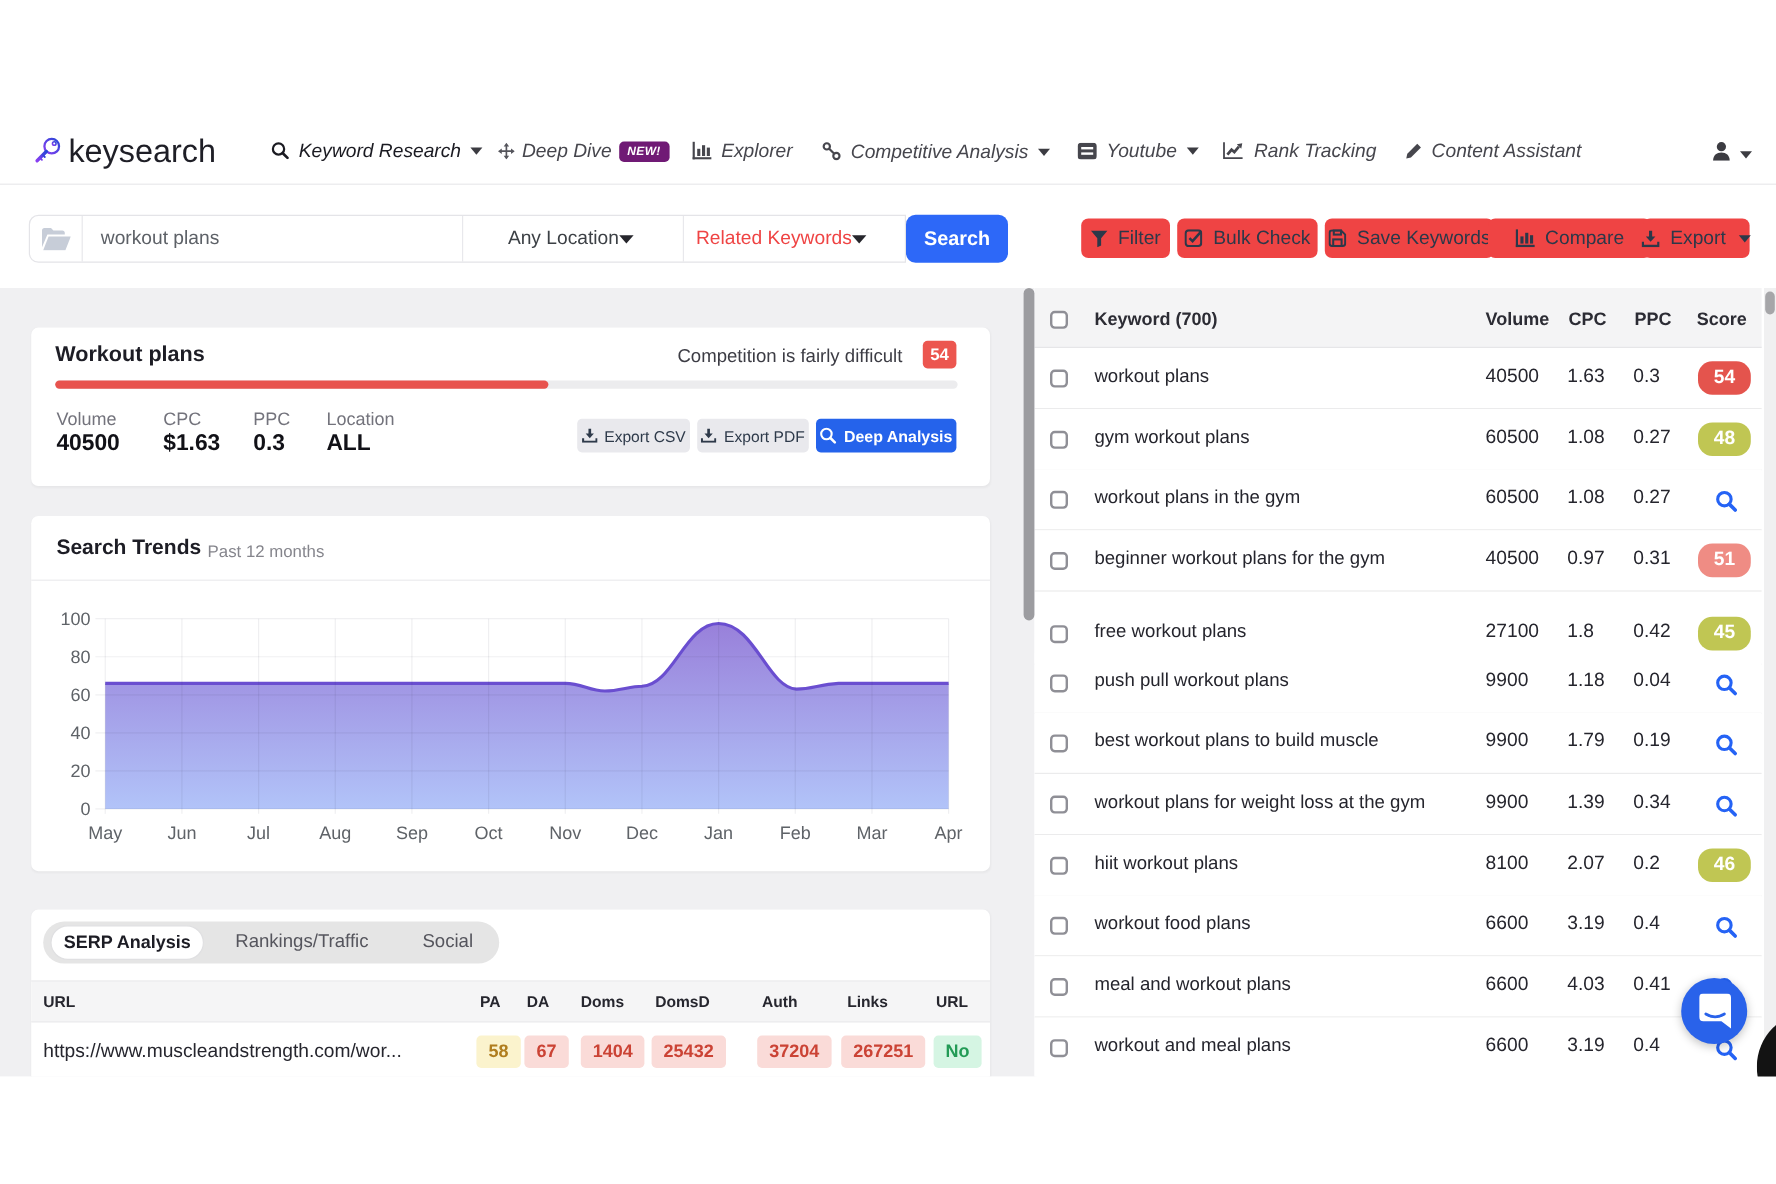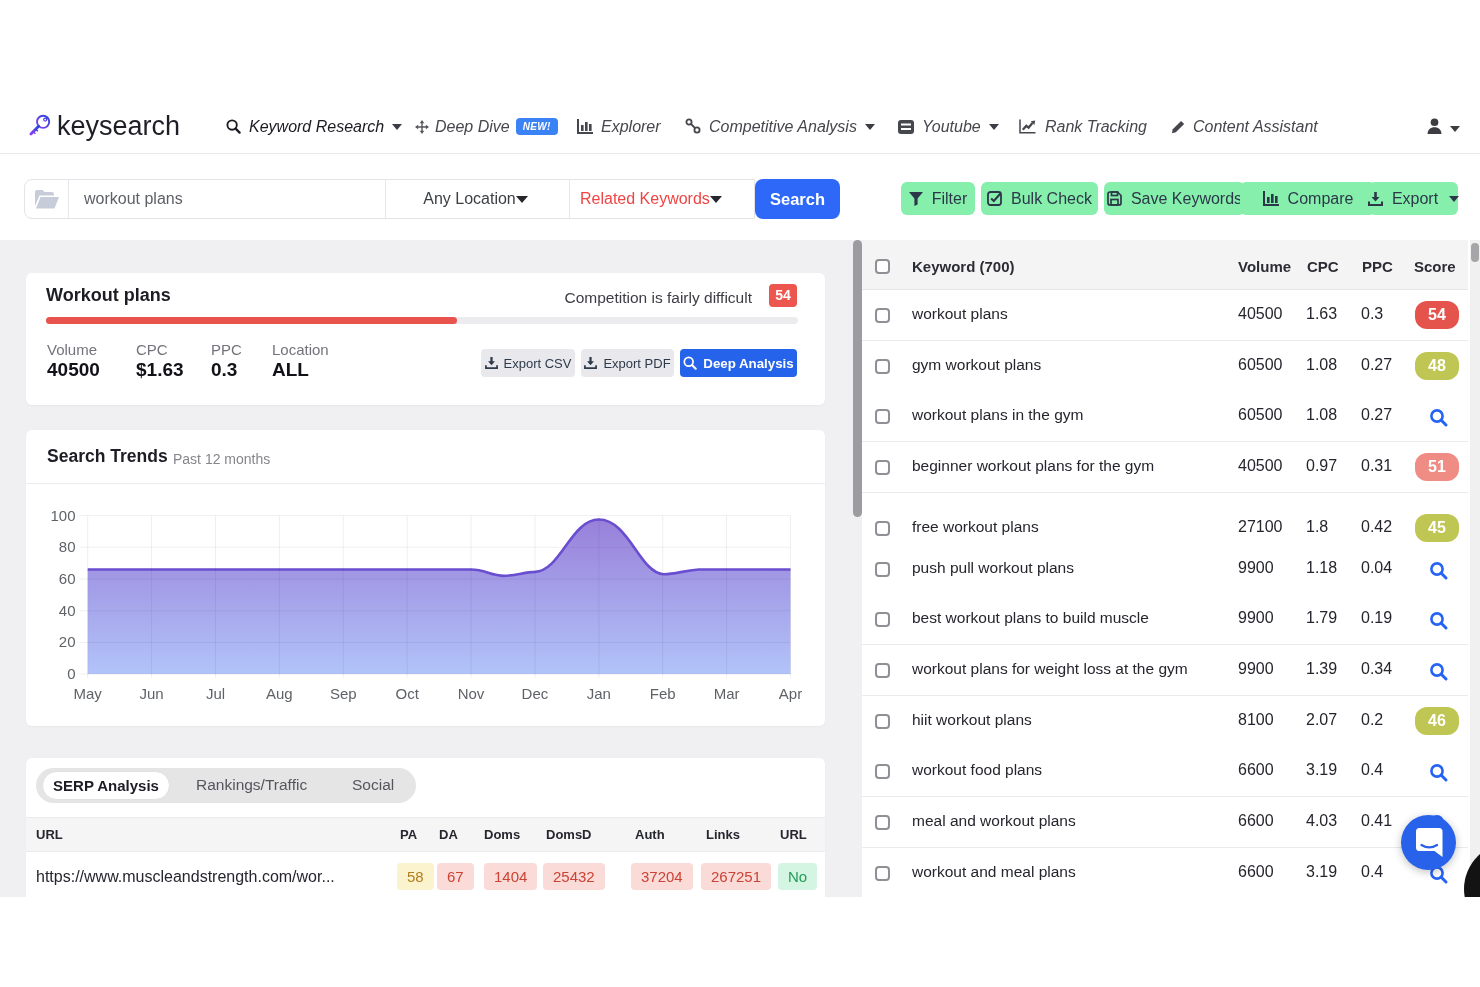--- a/index.html
+++ b/index.html
@@ -6,35 +6,35 @@
 * { margin:0; padding:0; box-sizing:border-box; }
 html,body { background:#ffffff; }
 body { font-family:"Liberation Sans", sans-serif; width:1480px; height:987px; position:relative; overflow:hidden; }
 .abs { position:absolute; }
 
 
 #topbar { left:0; top:0; width:1480px; height:154px; background:#fff; border-bottom:1px solid #e9e9ec; }
 .navitem { position:absolute; top:118px; font-size:16px; color:#46464d; font-weight:500; white-space:nowrap;font-style:italic; }
 .navitem.active { color:#1b1b22; }
 .caret { display:inline-block; width:0; height:0; border-left:5.5px solid transparent; border-right:5.5px solid transparent; border-top:6px solid #3c3c42; vertical-align:2px; margin-left:8px; }
-.newbadge { display:inline-block; background:#3b82f6; color:#fff; font-size:10px; font-weight:700; padding:3px 7px; border-radius:4px; vertical-align:2px; margin-left:8px; letter-spacing:.3px; }
+.newbadge { display:inline-block; background:#701a75; color:#fff; font-size:10px; font-weight:700; padding:3px 7px; border-radius:4px; vertical-align:2px; margin-left:8px; letter-spacing:.3px; }
 .navic { vertical-align:-2px; margin-right:8px; }
 
 
 #band { left:0; top:155px; width:1480px; height:85px; background:#fff; }
 #searchbar { position:absolute; left:24px; top:24px; height:40px; background:#fff; border:1px solid #e4e4e8; border-radius:8px 0 0 8px; display:flex; align-items:stretch; }
 .sb-cell { display:flex; align-items:center; border-right:1px solid #e8e8ec; }
 #sb-folder { width:44px; justify-content:center; }
 #sb-input { width:317px; padding-left:15px; font-size:16px; color:#5d6167; }
 #sb-loc { width:184px; padding-left:10px; font-size:16px; color:#3c4045; justify-content:center; }
 #sb-rel { width:184px; padding-left:10px; font-size:16px; color:#ef4444; justify-content:flex-start; border-right:none; }
 .sel-caret { width:0; height:0; border-left:6px solid transparent; border-right:6px solid transparent; border-top:7px solid #26262c; margin-right:14px; }
 #searchbtn { position:absolute; left:755px; top:24px; width:85px; height:40px; background:#2d68f8; border-radius:8px; color:#fff; font-size:16.5px; font-weight:700; text-align:center; line-height:40px; }
 
-.gbtn { position:absolute; top:27px; height:33px; background:#86efac; border-radius:6px; color:#2c3849; font-size:16px; font-weight:500; display:flex; align-items:center; justify-content:center; gap:9px; }
+.gbtn { position:absolute; top:27px; height:33px; background:#ef4444; border-radius:6px; color:#2c3849; font-size:16px; font-weight:500; display:flex; align-items:center; justify-content:center; gap:9px; }
 .gbtn svg { flex:none; }
 
 
 #leftpane { left:0; top:240px; width:864px; height:657px; background:#f0f0f2; overflow:hidden; }
 #rightpane { left:862px; top:240px; width:618px; height:657px; background:#fff; overflow:hidden; }
 .card { position:absolute; left:26px; width:799px; background:#fff; border-radius:6px; box-shadow:0 1px 2px rgba(0,0,0,0.04); }
 
 
 #card1 { top:33px; height:132px; }
 .c1-title { position:absolute; left:20px; top:12px; font-size:18px; font-weight:700; color:#1d1d25; }
@@ -54,21 +54,21 @@
 .c2-sub { position:absolute; left:147px; top:21px; font-size:14px; color:#85858c; }
 
 
 #card3 { top:518px; height:200px; }
 .tabwrap { position:absolute; left:10px; top:10px; width:380px; height:35px; background:#e5e5e5; border-radius:18px; }
 .tab-active { position:absolute; left:6px; top:3px; width:128px; height:29px; background:#fff; border:1px solid #e0e0e2; border-radius:15px; color:#1c1c24; font-size:15px; font-weight:700; text-align:center; line-height:27px; }
 .tab { position:absolute; top:8px; font-size:15.5px; color:#55555d; }
 .t3-head { position:absolute; left:0; top:59px; width:100%; height:35px; background:#f5f5f6; border-top:1px solid #ebebed; border-bottom:1px solid #ebebed; }
 .t3-h { position:absolute; top:69px; font-size:13px; font-weight:700; color:#26262e; }
 .t3-url { position:absolute; left:10px; top:110px; font-size:16px; color:#26262e; }
-.t3-badge { position:absolute; top:105px; height:27px; border-radius:4px; font-size:15px; font-weight:400; line-height:27px; padding:0 10px; }
+.t3-badge { position:absolute; top:105px; height:27px; border-radius:4px; font-size:15px; font-weight:700; line-height:27px; padding:0 10px; }
 
 
 #rp-head { position:absolute; left:0; top:0; width:606px; height:50px; background:#f4f4f5; border-bottom:1px solid #e6e6e8; }
 .rp-row { position:absolute; left:0; width:606px; height:51px; background:#fff; border-bottom:1px solid #ebebec; }
 .cbx { position:absolute; left:13px; width:15px; height:15px; border:2px solid #8f8f96; border-radius:4px; background:#fff; }
 .rp-kw { position:absolute; left:50px; font-size:15.5px; color:#25252d; white-space:nowrap; }
 .rp-num { position:absolute; font-size:16px; color:#25252d; }
 .rp-col1 { left:376px; } .rp-col2 { left:444px; } .rp-col3 { left:499px; }
 .scorebadge { position:absolute; left:553px; width:44px; height:28px; border-radius:12px; color:#fff; font-size:16px; font-weight:700; text-align:center; line-height:28px; }
 .rp-hh { position:absolute; top:18px; font-size:15px; font-weight:700; color:#2c2c34; }

